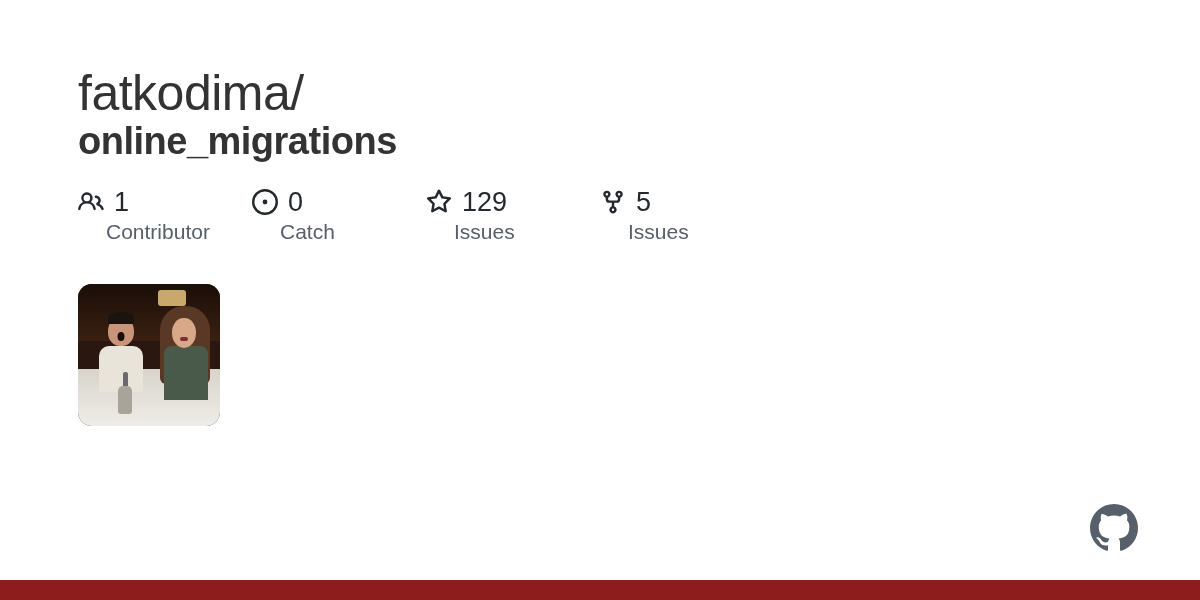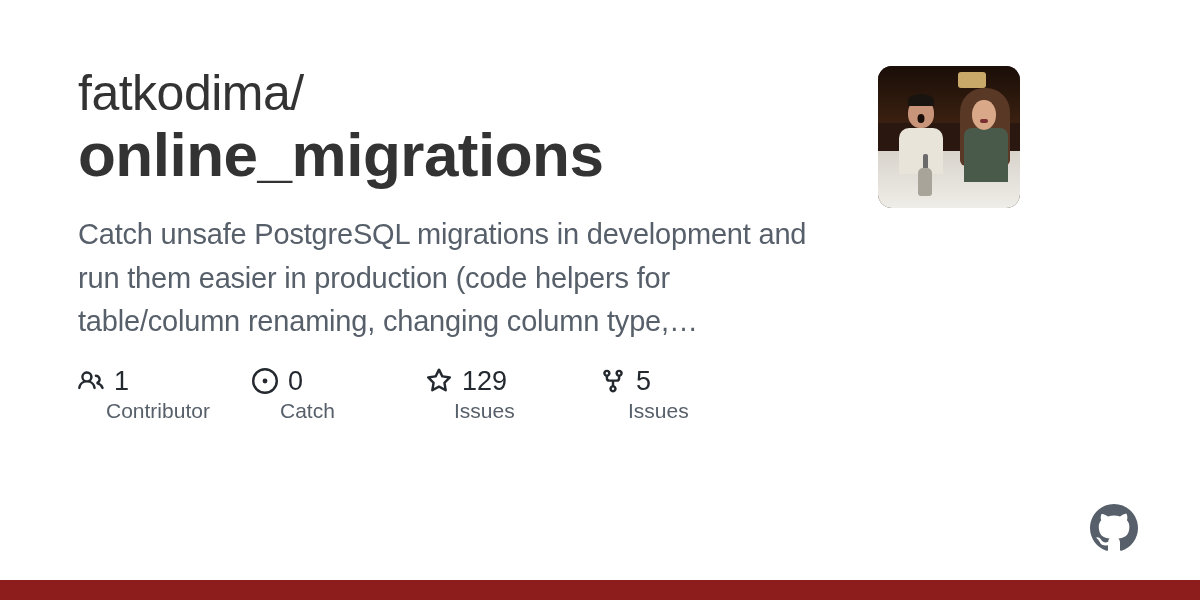--- a/index.html
+++ b/index.html
@@ -7,35 +7,36 @@
   body {
     font-family: -apple-system, BlinkMacSystemFont, "Segoe UI", Helvetica, Arial, sans-serif;
     background: #ffffff;
     color: #24292f;
     position: relative;
   }
   .container {
     padding: 66px 78px 0 78px;
     display: flex;
     gap: 40px;
+    flex-direction: column;
   }
   .main {
     flex: 1;
     max-width: 760px;
   }
   .title-block { margin-bottom: 24px; }
   .owner {
     font-size: 50px;
     font-weight: 400;
     color: #333333;
     line-height: 1.1;
     letter-spacing: -0.5px;
   }
   .repo {
-    font-size: 62px;
+    font-size: 38px;
     font-weight: 700;
     color: #333333;
     line-height: 1.1;
     letter-spacing: -0.5px;
   }
   .description {
     font-size: 29px;
     font-weight: 400;
     color: #57606a;
     line-height: 1.5;
@@ -167,21 +168,20 @@
 </style>
 </head>
 <body>
 
 <div class="container">
   <div class="main">
     <div class="title-block">
       <span class="owner">fatkodima</span><span class="owner">/</span><br>
       <span class="repo">online_migrations</span>
     </div>
-    <div class="description">Catch unsafe PostgreSQL migrations in development and run them easier in production (code helpers for table/column renaming, changing column type,…</div>
 
     <div class="stats">
 
       <div class="stat">
         <div class="stat-top">
           <svg class="stat-icon" viewBox="0 0 16 16" fill="currentColor">
               <path d="M2 5.5a3.5 3.5 0 1 1 5.898 2.549 5.508 5.508 0 0 1 3.034 4.084.75.75 0 1 1-1.482.235 4 4 0 0 0-7.9 0 .75.75 0 0 1-1.482-.236A5.507 5.507 0 0 1 3.102 8.05 3.493 3.493 0 0 1 2 5.5ZM11 4a3.001 3.001 0 0 1 2.22 5.018 5.01 5.01 0 0 1 2.56 3.012.749.749 0 0 1-.885.954.752.752 0 0 1-.549-.514 3.507 3.507 0 0 0-2.522-2.372.75.75 0 0 1-.574-.73v-.352a.75.75 0 0 1 .416-.672A1.5 1.5 0 0 0 11 5.5.75.75 0 0 1 11 4Zm-5.5-.5a2 2 0 1 0-.001 3.999A2 2 0 0 0 5.5 3.5Z"></path>
             </svg>
           <span class="stat-value">1</span>
         </div>

